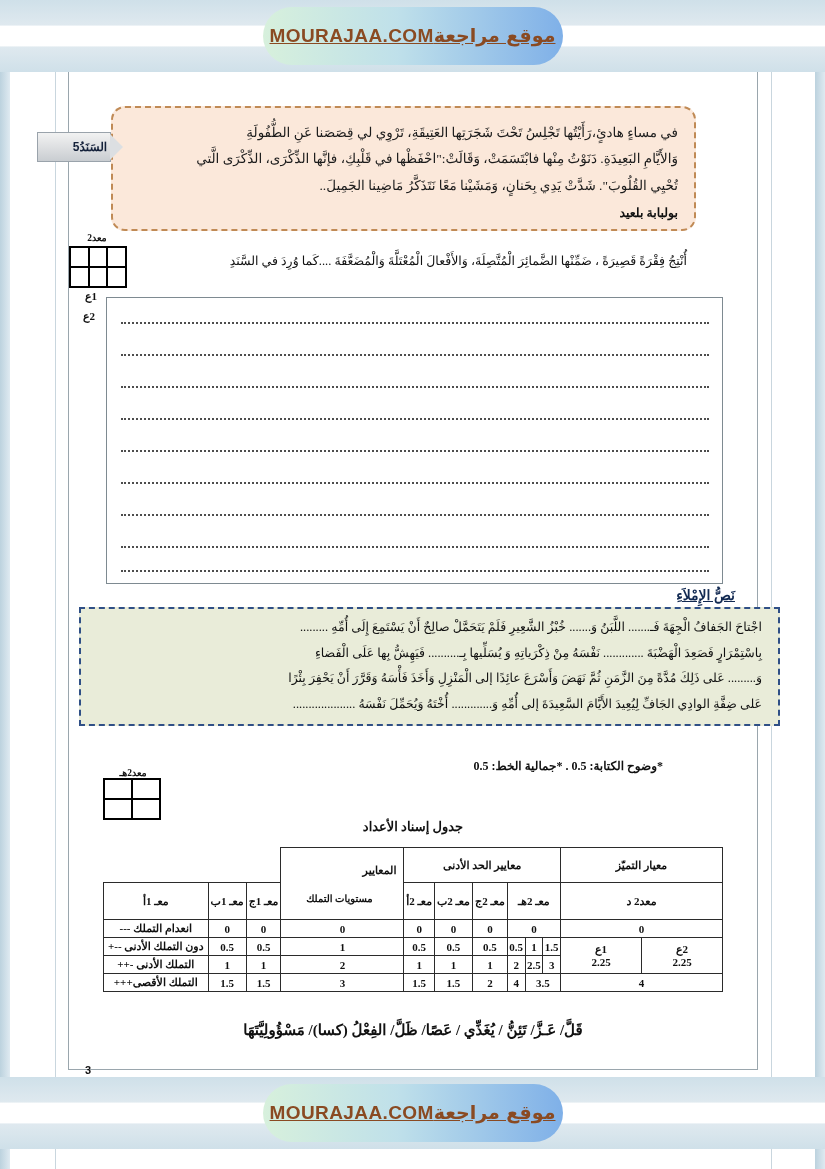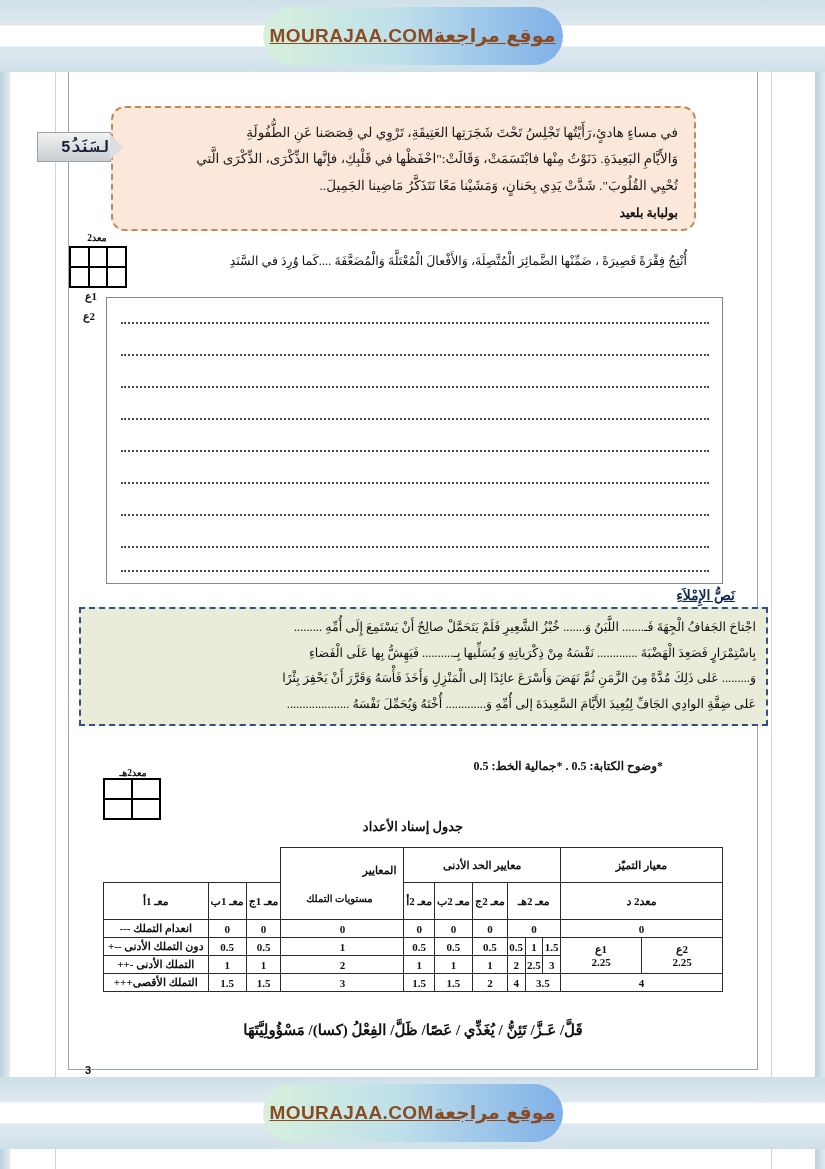--- a/index.html
+++ b/index.html
@@ -139,25 +139,25 @@
     content: "";
     position: absolute;
     right: -13px;
     top: 1px;
     width: 0; height: 0;
     border-top: 13px solid transparent;
     border-bottom: 13px solid transparent;
     border-left: 13px solid #dcdfe2;
   }
   .sanad-txt {
-    font-size: 16px;
+    font-size: 12px;
     font-weight: bold;
     color: #14213a;
     direction: rtl;
-    font-family: Liberation Mono, monospace;
+    font-family: Liberation Sans, sans-serif;
     margin-left: 32px;
   }
 
   
   .task-row {
     position: absolute;
     left: 0;
     top: 175px;
     width: 688px;
     height: 62px;
@@ -239,21 +239,21 @@
     direction: rtl;
     text-decoration: underline;
   }
   .dictation-box {
     position: absolute;
     left: 10px;
     top: 538px;
     width: 665px;
     border: 2px dashed #2f4f86;
     background: #e9ecd9;
-    padding: 6px 10px;
+    padding: 6px 16px;
     direction: rtl;
   }
   .dict-line {
     font-size: 12.5px;
     line-height: 2.05;
     color: #111;
     text-align: justify;
     direction: rtl;
   }
 

